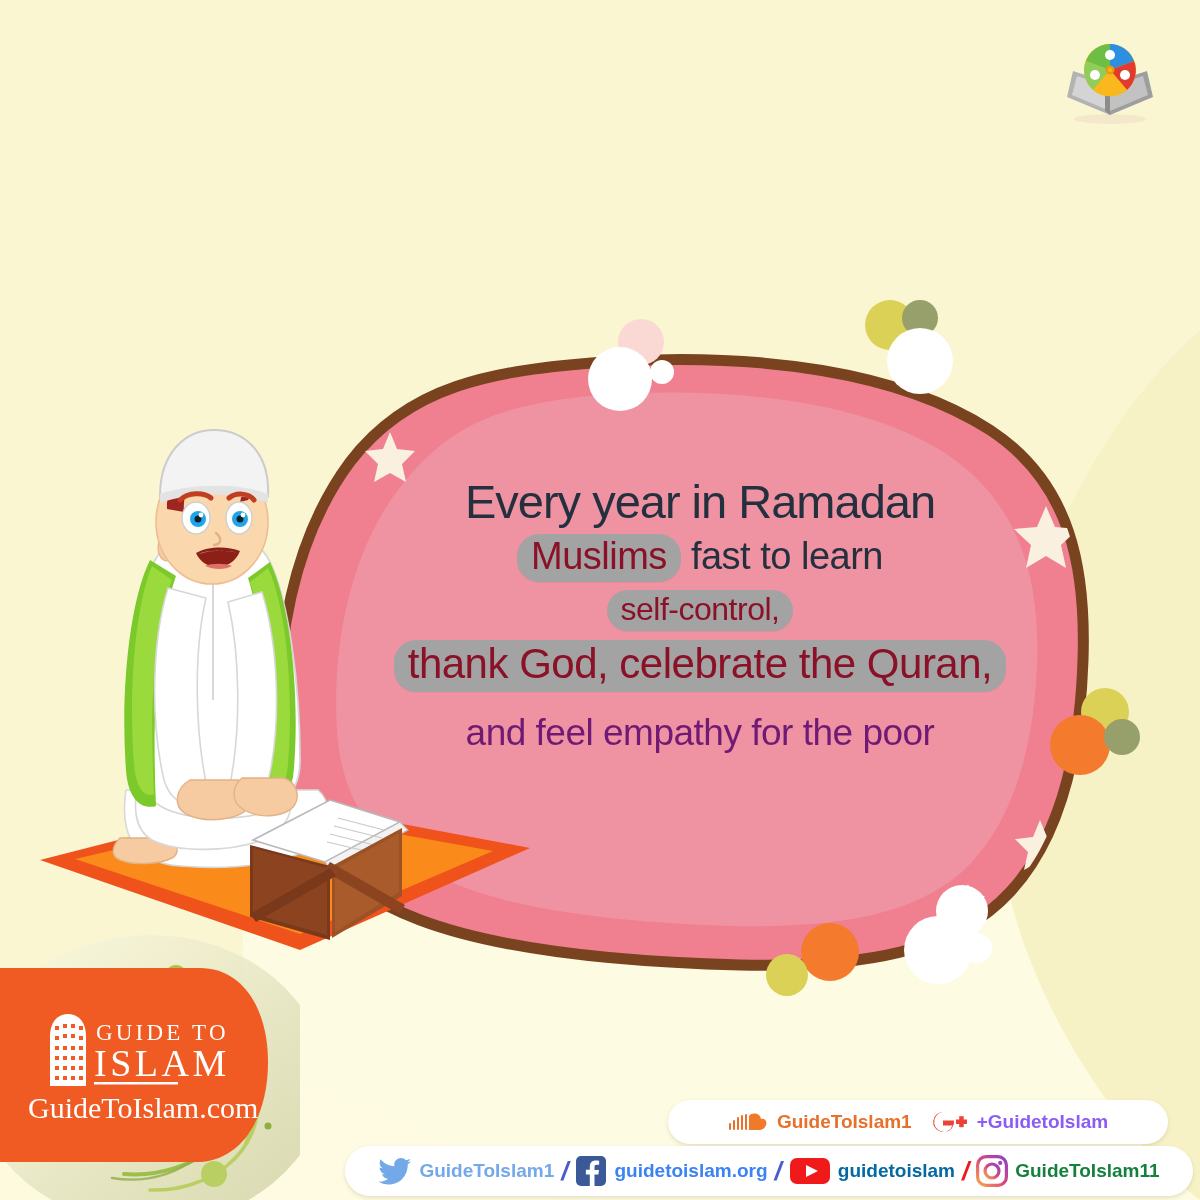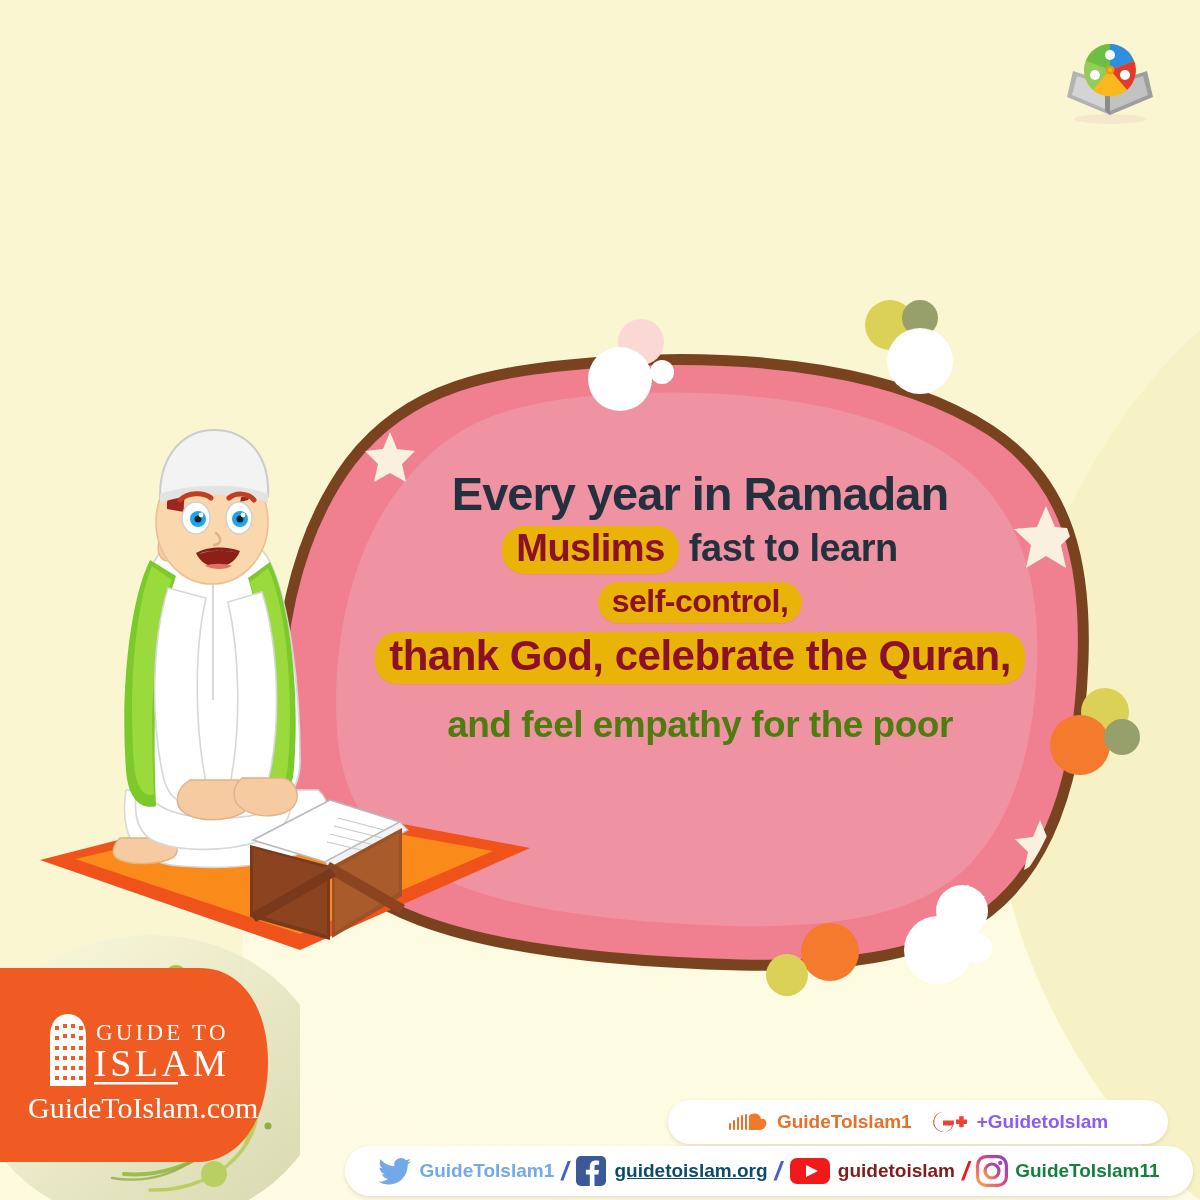--- a/index.html
+++ b/index.html
@@ -15,24 +15,24 @@
 
   
   .textblock{
     position:absolute;
     left:350px;top:470px;width:700px;
     text-align:center;
     z-index:40;
     pointer-events:none;
   }
   .line{
-    margin:0;
+    margin:8px;
     line-height:1.02;
     white-space:nowrap;
-    font-weight:700;
+    font-weight:400;
     letter-spacing:-0.5px;
     text-align:center;
   }
   .l1{
     font-size:47px;
     color:#25303f;
     margin-bottom:8px;
     letter-spacing:-1px;
   }
   .l2{
@@ -43,25 +43,25 @@
   .l3{
     font-size:32px;
     margin-bottom:9px;
   }
   .l4{
     font-size:42px;
     margin-bottom:22px;
   }
   .l5{
     font-size:37px;
-    color:#4d7c0f;
+    color:#701a75;
   }
   .pill{
     display:inline-block;
-    background:#eab308;
+    background:#a3a3a3;
     color:#8a1127;
     border-radius:22px;
     padding:3px 14px 6px 14px;
     box-shadow:0 1px 0 rgba(0,0,0,0.04);
   }
   .plain-dark{color:#25303f;}
 
   
   .soundbar{
     position:absolute;
@@ -88,22 +88,22 @@
     display:flex;align-items:center;justify-content:center;
     z-index:60;
     box-shadow:0 2px 4px rgba(120,100,60,0.18);
   }
   .soc{display:flex;align-items:center;gap:7px;}
   .soc-label{font-size:19px;font-weight:700;}
   .sep{font-size:26px;font-weight:700;font-style:italic;margin:0 7px;}
   .sep-blue{color:#4a5bd0;}
   .sep-red{color:#f01a1a;}
   .tw-label{color:#73a9e8;}
-  .fb-label{color:#0c4a6e;text-decoration:underline;}
-  .yt-label{color:#7f1d1d;text-align:right;}
+  .fb-label{color:#3b82f6;}
+  .yt-label{color:#0369a1;text-align:right;}
   .ig-label{color:#15803d;}
 </style>
 </head>
 <body>
 
 <div class="stage">
 
   <svg class="layer" viewBox="0 0 1200 1200" xmlns="http://www.w3.org/2000/svg">
     <rect x="0" y="0" width="1200" height="1200" fill="#fbf6d2"></rect>
     <path d="M250,1200 C240,900 230,700 300,560 C380,400 560,470 720,560 C880,650 1010,640 1130,520 C1165,485 1185,450 1200,420 L1200,1200 Z" fill="#fdfbe2"></path>

